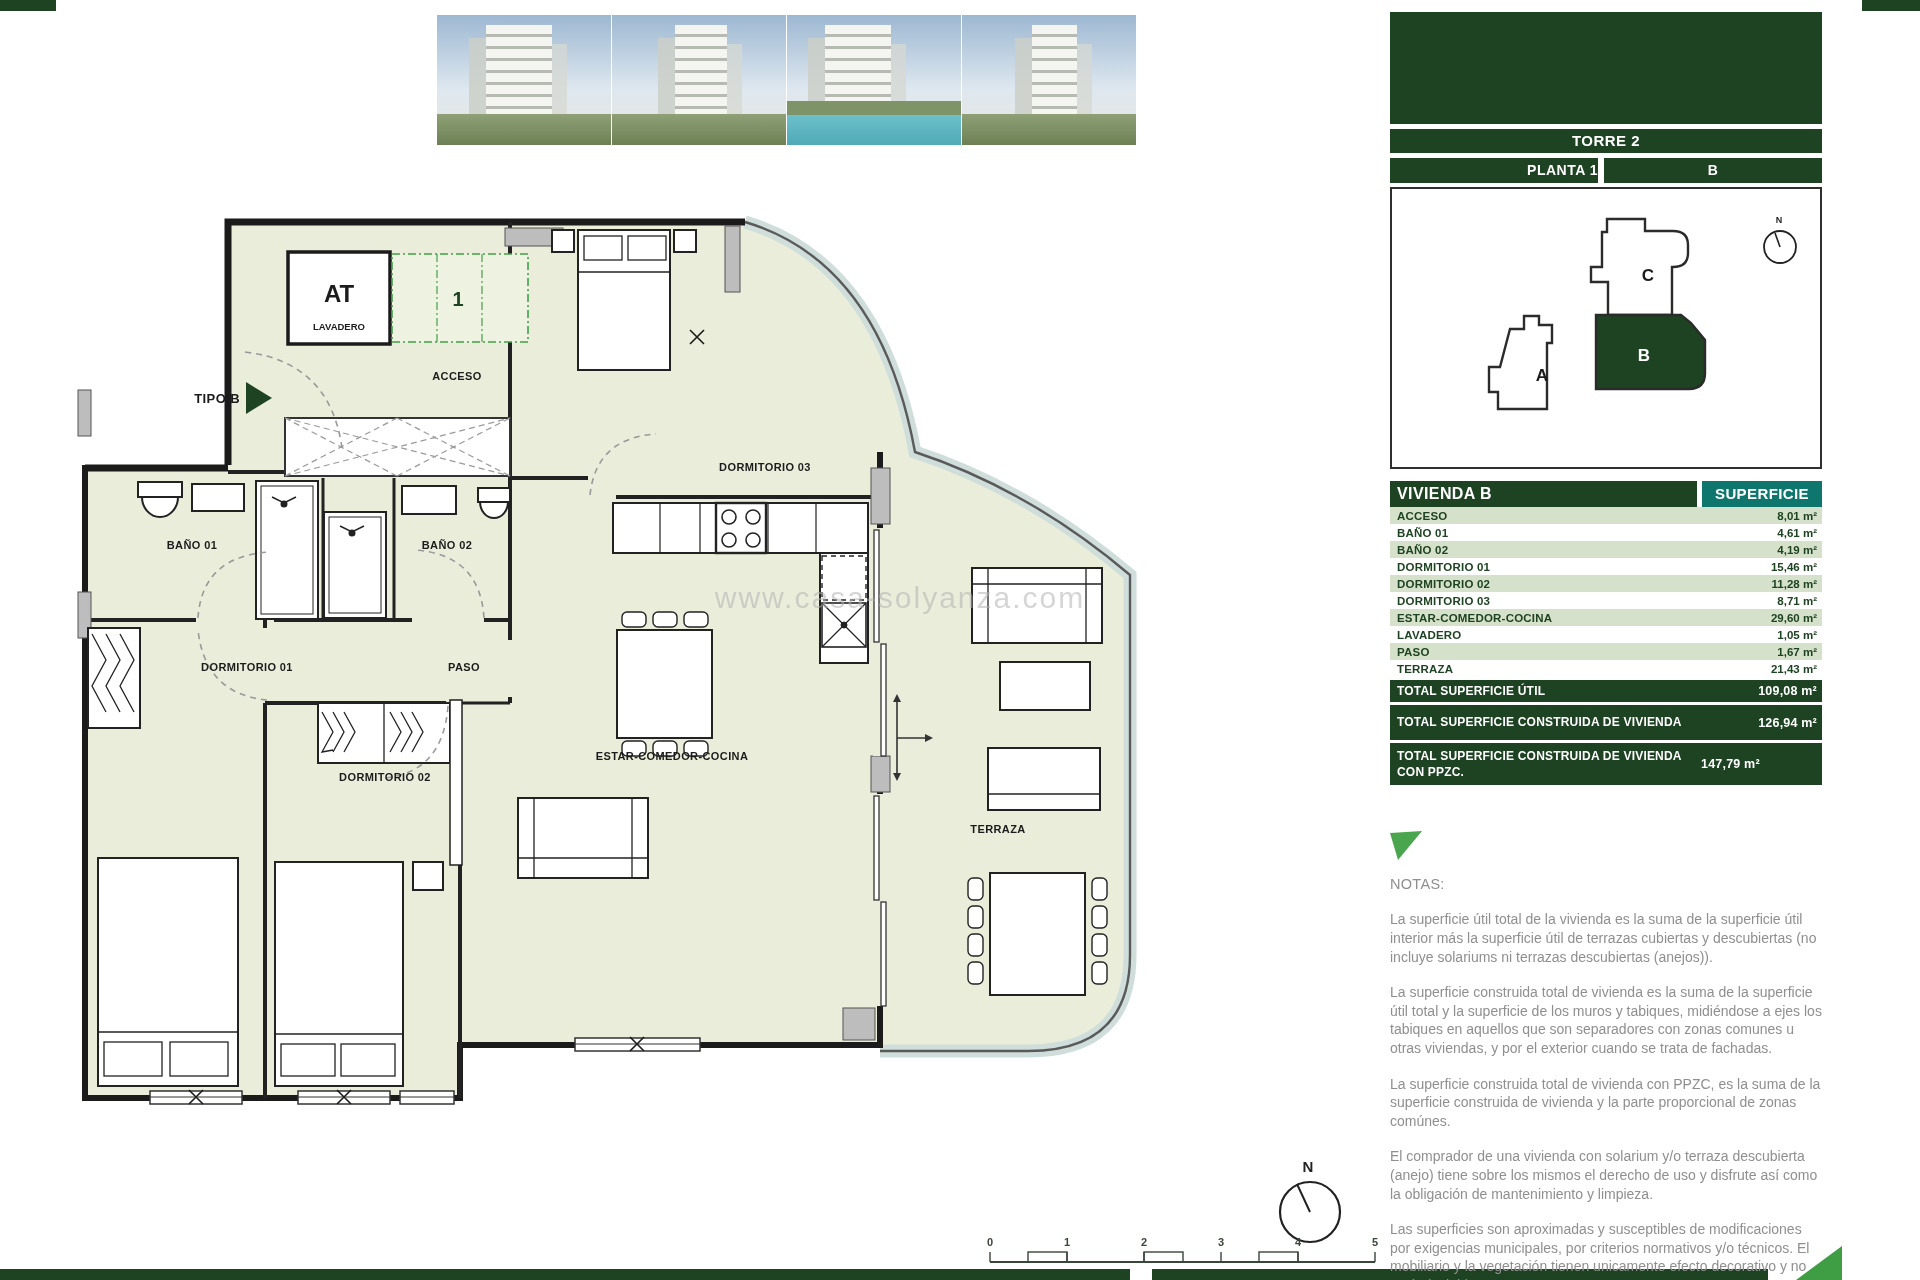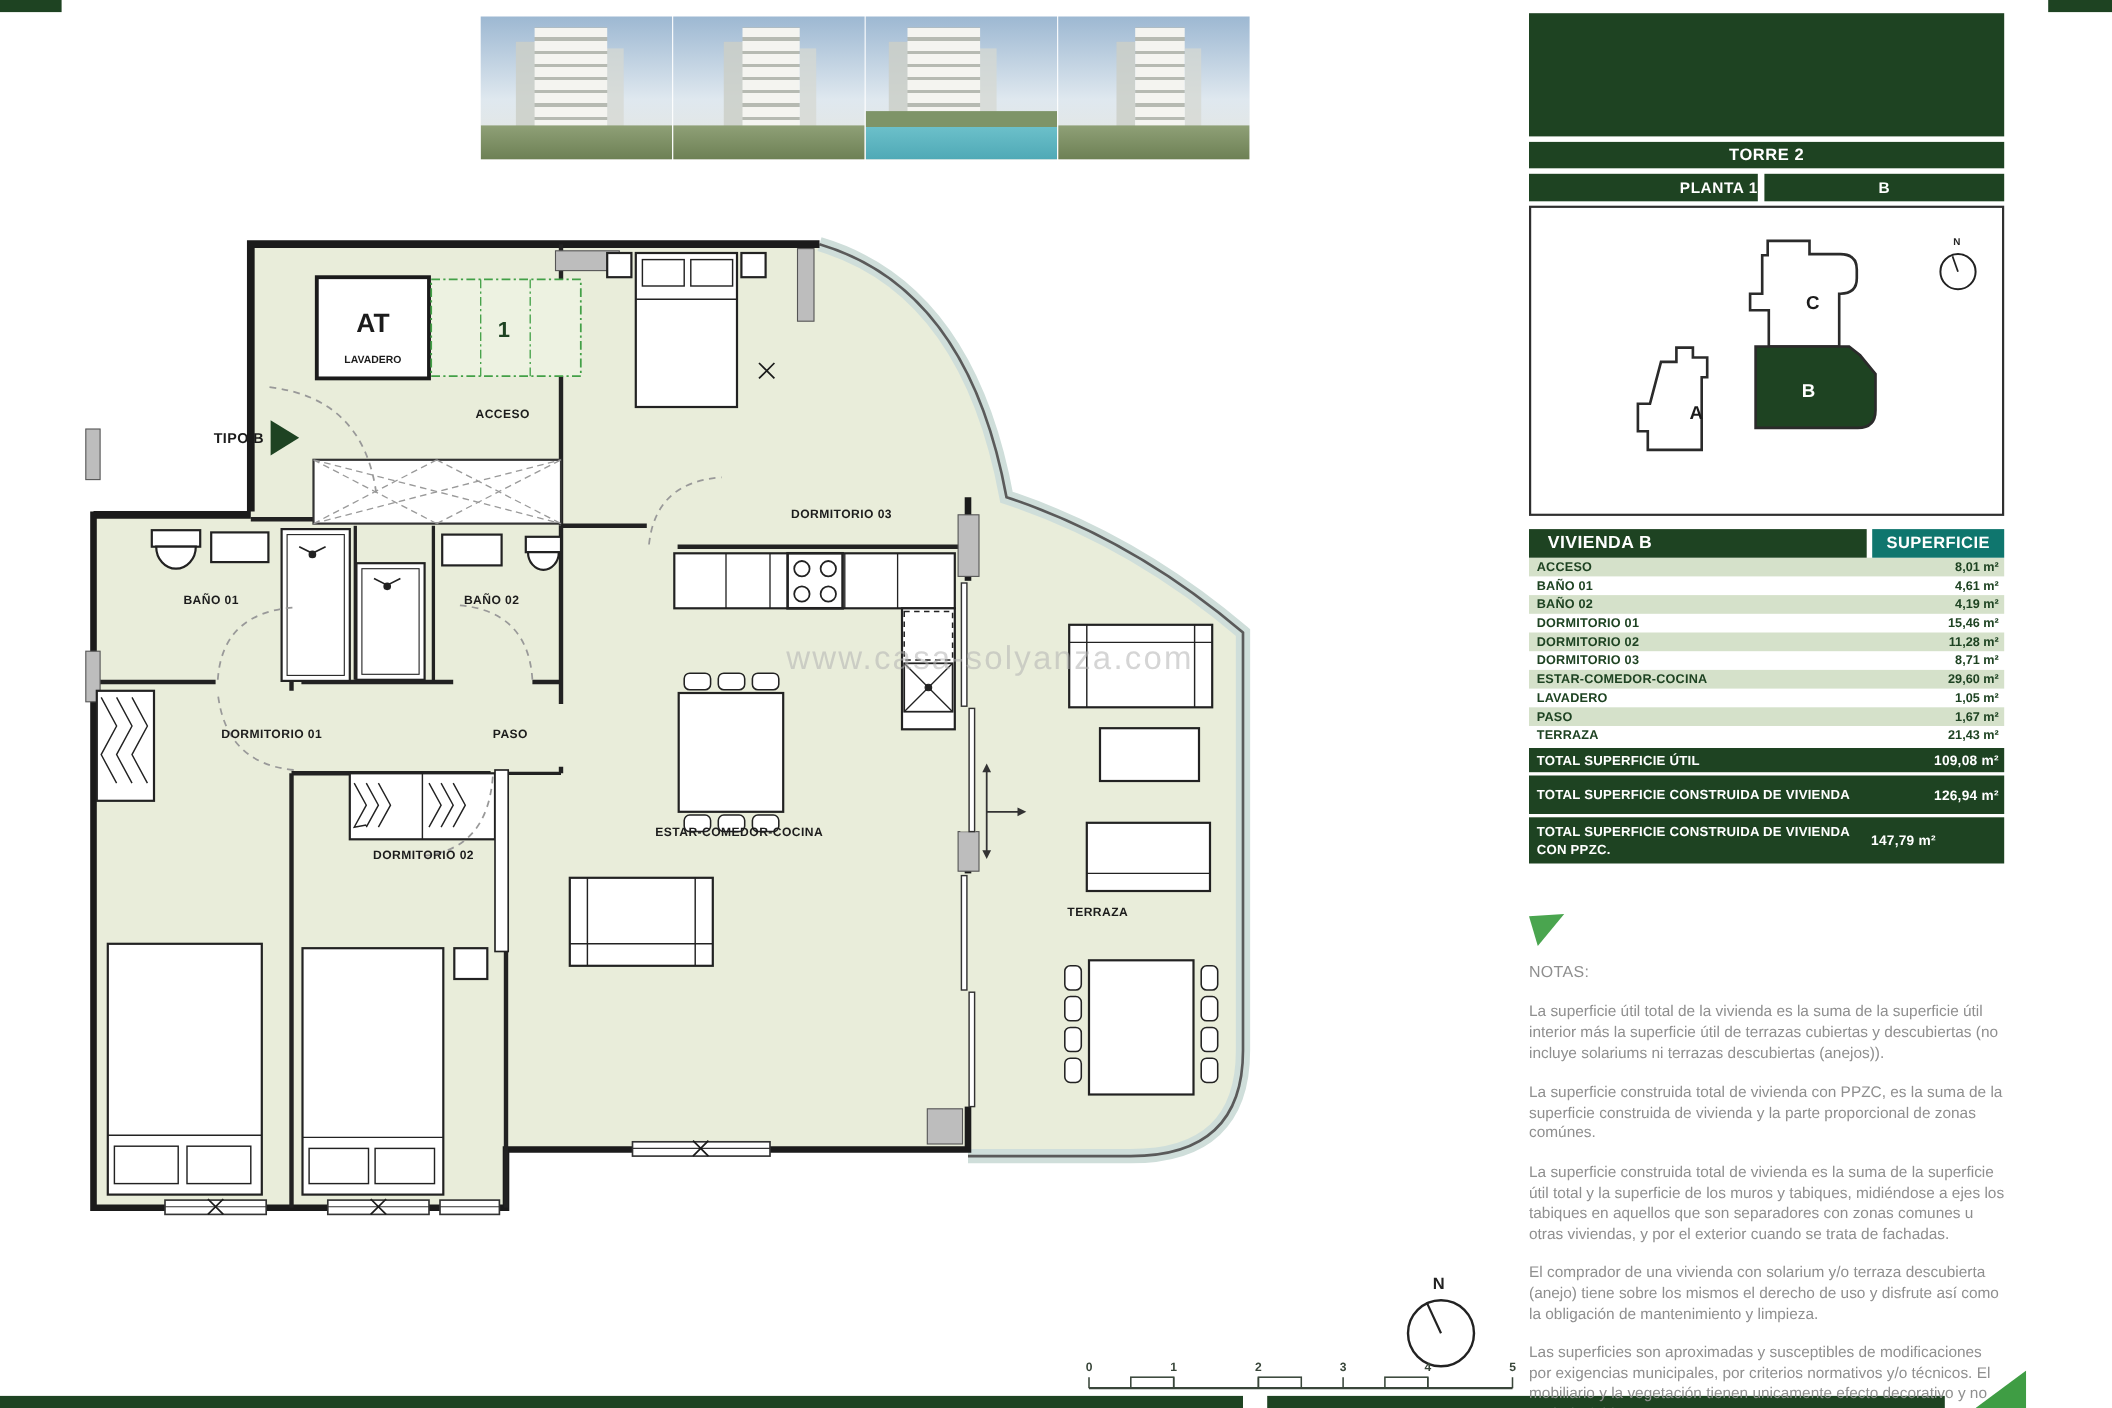--- a/index.html
+++ b/index.html
@@ -24,21 +24,21 @@
   .band.torre{margin-top:5px;height:24px;line-height:24px;font-size:15px;letter-spacing:.5px;}
   .bandrow{display:flex;gap:6px;margin-top:5px;height:25px;}
   .bandrow .cell{background:#1e4322;color:#fff;font-weight:bold;text-align:center;
       line-height:25px;font-size:14px;letter-spacing:.5px;}
   .cell.planta{width:208px;text-align:right;} .cell.unit{flex:1;}
   .keyplan{margin-top:4px;height:278px;border:2px solid #2f2f2f;position:relative;background:#fff;}
   
   .stable{margin-top:12px;}
   .thead{display:flex;gap:5px;height:26px;}
   .thead .t1{flex:1;background:#1e4322;color:#fff;font-weight:bold;font-size:16px;
-      line-height:26px;padding-left:17px;letter-spacing:.4px;}
+      line-height:26px;padding-left:7px;letter-spacing:.4px;}
   .thead .t2{width:120px;background:#0f766e;color:#fff;font-weight:bold;font-size:15px;
       line-height:26px;text-align:center;letter-spacing:.4px;}
   .trow{display:flex;height:17px;align-items:center;font-size:11.5px;font-weight:bold;color:#1e4322;}
   .trow:nth-child(odd){background:#d5e1ca;}
   .trow .rl{flex:1;padding-left:7px;letter-spacing:.2px;}
   .trow .rv{padding-right:5px;}
   .total{display:flex;align-items:center;background:#1e4322;color:#fff;font-weight:bold;
       font-size:12px;margin-top:3px;letter-spacing:.2px;}
   .total .rl{flex:1;padding:3px 4px 3px 7px;line-height:1.35;}
   .total .rv{padding-right:5px;font-size:12.5px;white-space:nowrap;}
@@ -398,20 +398,20 @@
           <span class="rv">147,79 m²</span>
         </div>
     </div>
 
     <div class="notes">
       <svg class="ntri" width="34" height="30">
         <polygon points="0,2 32,0 8,29" fill="#4aa54f"></polygon>
       </svg>
       <h4>NOTAS:</h4>
       <p>La superficie útil total de la vivienda es la suma de la superficie útil interior más la superficie útil de terrazas cubiertas y descubiertas (no incluye solariums ni terrazas descubiertas (anejos)).</p>
+      <p>La superficie construida total de vivienda es la suma de la superficie útil total y la superficie de los muros y tabiques, midiéndose a ejes los tabiques en aquellos que son separadores con zonas comunes u otras viviendas, y por el exterior cuando se trata de fachadas.</p>
       <p>La superficie construida total de vivienda con PPZC, es la suma de la superficie construida de vivienda y la parte proporcional de zonas comúnes.</p>
-      <p>La superficie construida total de vivienda es la suma de la superficie útil total y la superficie de los muros y tabiques, midiéndose a ejes los tabiques en aquellos que son separadores con zonas comunes u otras viviendas, y por el exterior cuando se trata de fachadas.</p>
       <p>El comprador de una vivienda con solarium y/o terraza descubierta (anejo) tiene sobre los mismos el derecho de uso y disfrute así como la obligación de mantenimiento y limpieza.</p>
       <p>Las superficies son aproximadas y susceptibles de modificaciones por exigencias municipales, por criterios normativos y/o técnicos. El mobiliario y la vegetación tienen unicamente efecto decorativo y no están incluidos.</p>
     </div>
   </div>
 
 </div>
 
 </body></html>

